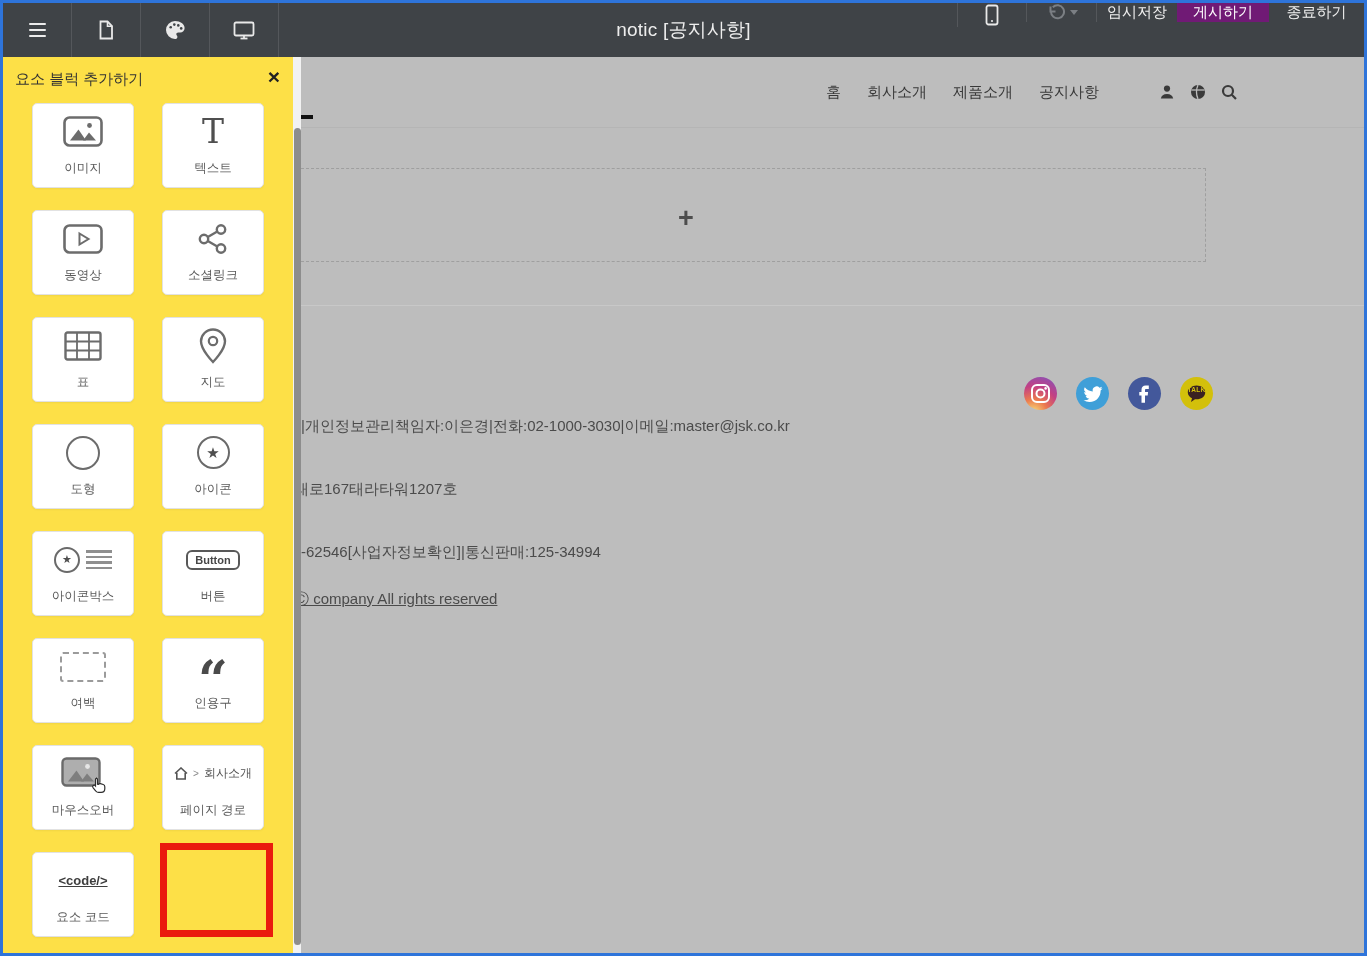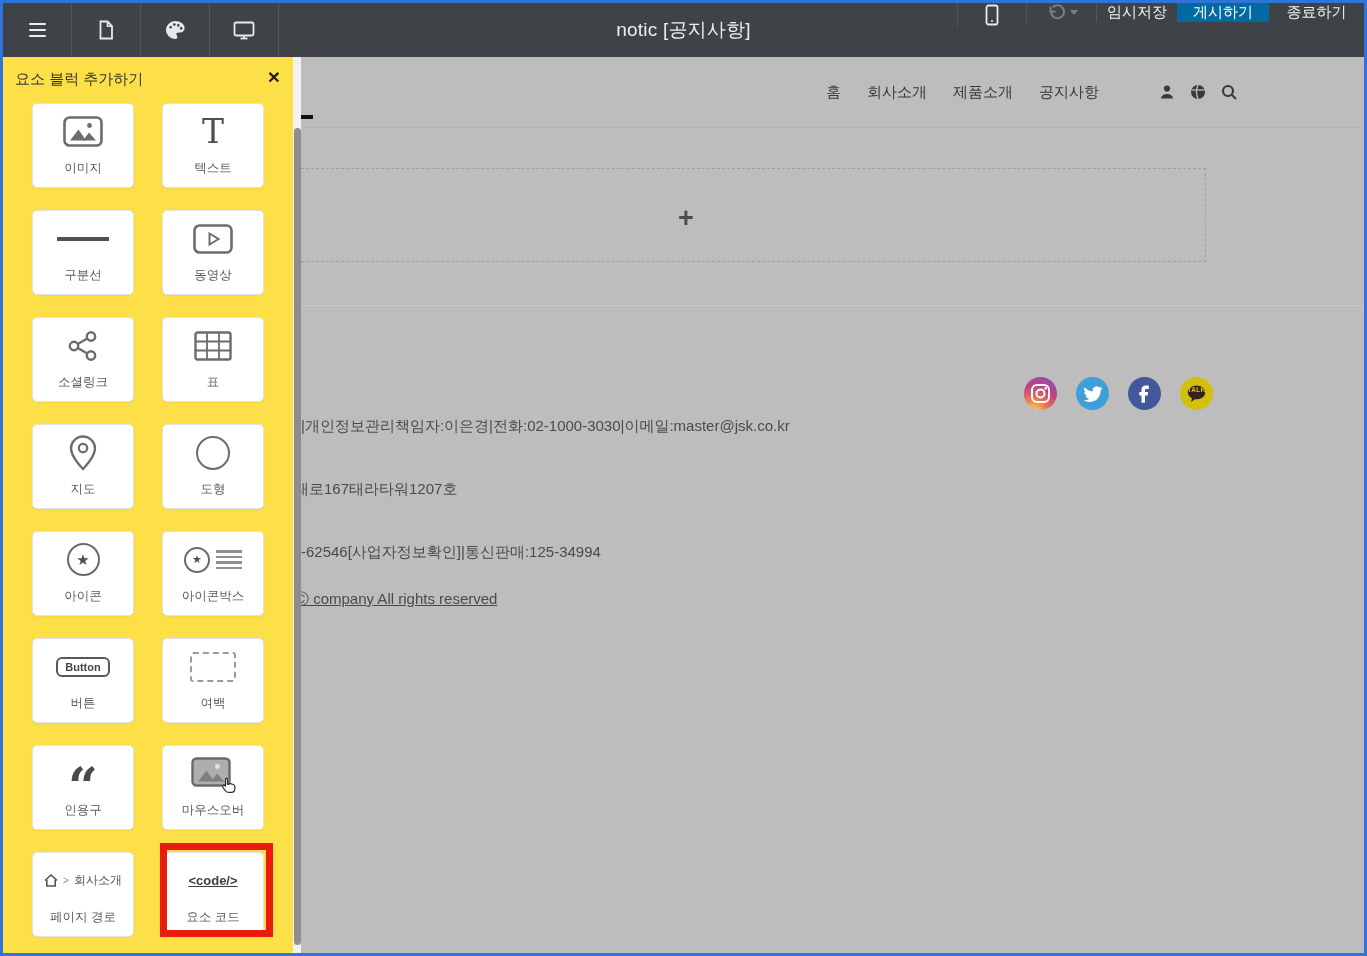--- a/index.html
+++ b/index.html
@@ -8,21 +8,21 @@
   
   .toolbar{position:absolute;left:0;top:0;right:0;height:54px;background:#3f4347;z-index:30;display:flex;align-items:stretch;}
   .tb-left{display:flex;height:100%;}
   .tb-cell{width:68px;display:flex;align-items:center;justify-content:center;border-right:1px solid #54575b;cursor:pointer;}
   .tb-title{position:absolute;left:0;right:0;top:0;height:54px;display:flex;align-items:center;justify-content:center;color:#ededed;font-size:19px;letter-spacing:.2px;pointer-events:none;}
   .tb-right{position:absolute;right:0;top:0;height:54px;display:flex;align-items:flex-start;}
   .tb-icon-cell{width:68px;display:flex;align-items:center;justify-content:center;border-left:1px solid #54575b;}
   .tb-undo-cell{width:69px;display:flex;align-items:center;justify-content:center;gap:5px;border-left:1px solid #54575b;border-right:1px solid #54575b;}
   .tb-btn{display:flex;align-items:center;justify-content:center;color:#f0f0f0;font-size:15px;cursor:pointer;}
   .btn-temp{width:80px;}
-  .btn-publish{width:92px;background:#0369a1;color:#fff;}
+  .btn-publish{width:92px;background:#701a75;color:#fff;}
   .btn-exit{width:95px;font-family:Liberation Serif, serif;}
   .hamburger{display:flex;flex-direction:column;gap:3.5px;}
   .hamburger i{display:block;width:17px;height:2.5px;background:#ececec;border-radius:1px;}
   .caret-down{width:0;height:0;border-left:4px solid transparent;border-right:4px solid transparent;border-top:5px solid #7b7f84;}
 
   
   .main{position:absolute;left:0;top:54px;right:0;bottom:0;background:#bdbdbd;}
   .logo-frag{position:absolute;left:293px;top:36px;width:12px;height:22px;border-left:5px solid #111;border-bottom:4px solid #111;}
   .site-nav{position:absolute;left:823px;top:24px;height:22px;display:flex;align-items:center;gap:26px;color:#383838;font-size:15px;}
   .site-nav .nav-item{cursor:pointer;white-space:nowrap;}
@@ -218,26 +218,20 @@
         <div class="blk-lb">이미지</div>
       </div>
 
       <div class="blk">
         <div class="blk-ic">
             <span class="t-glyph">T</span>
           </div>
         <div class="blk-lb">텍스트</div>
       </div>
 
-      <div class="blk">
-        <div class="blk-ic">
-            <span class="divider-line"></span>
-          </div>
-        <div class="blk-lb">구분선</div>
-      </div>
 
       <div class="blk">
         <div class="blk-ic">
           <svg width="40" height="30" viewBox="0 0 40 30">
               <rect x="1.5" y="1.5" width="37" height="27" rx="5" fill="none" stroke="#6c6c6c" stroke-width="2.6"></rect>
               <path d="M16.5 9.5l9 5.5-9 5.5z" fill="none" stroke="#6c6c6c" stroke-width="2"></path>
             </svg>
         </div>
         <div class="blk-lb">동영상</div>
       </div>

